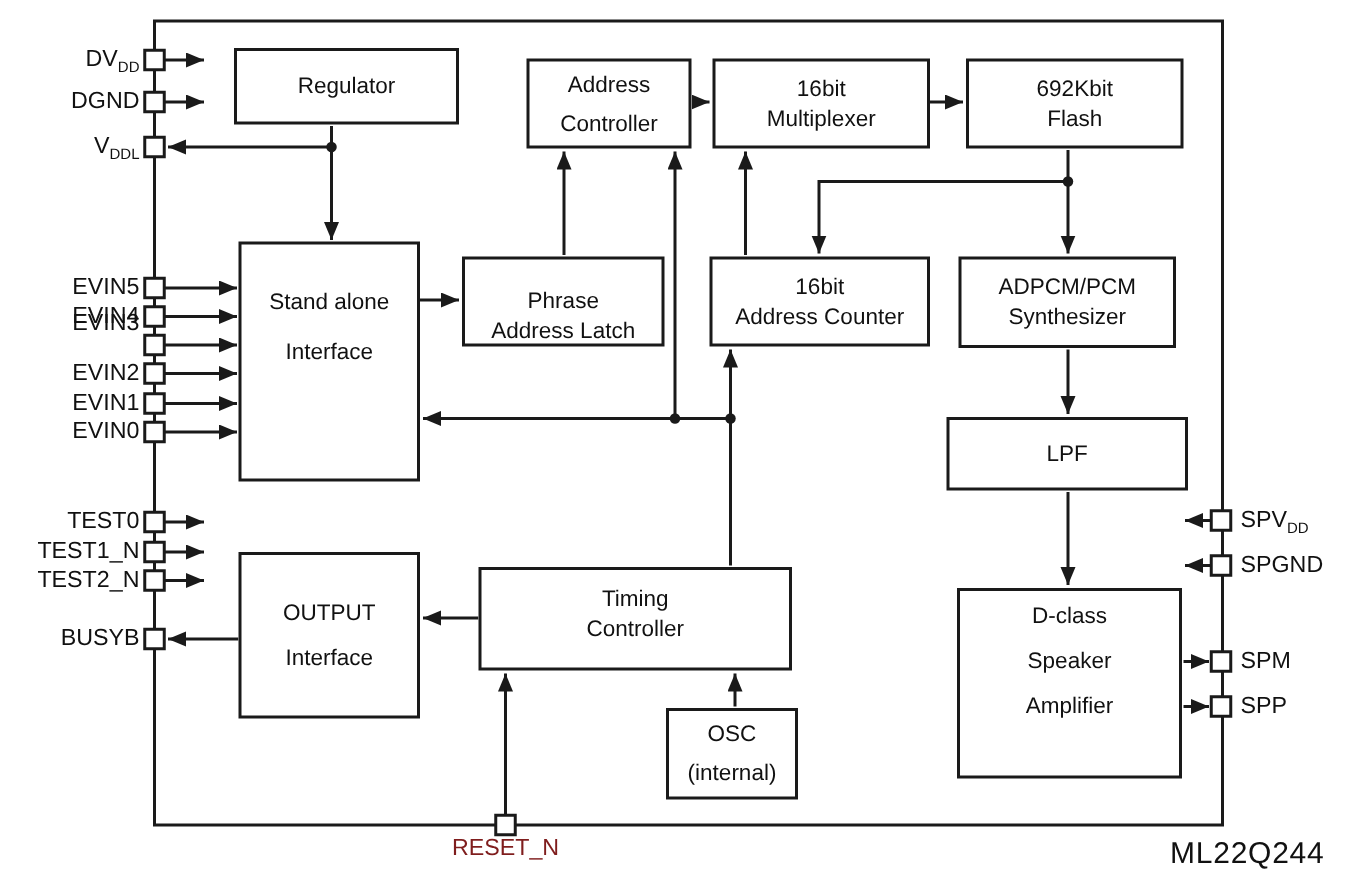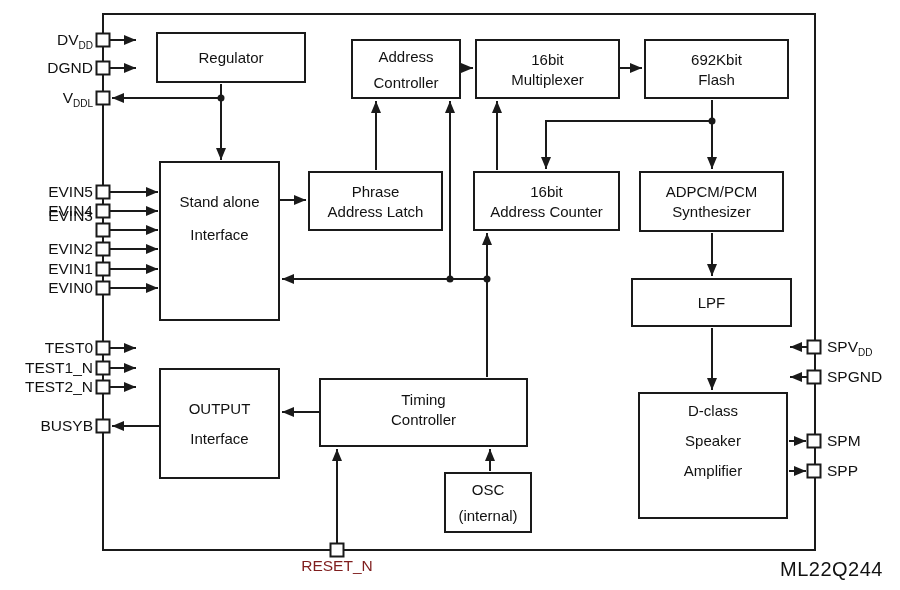--- a/index.html
+++ b/index.html
@@ -176,21 +176,21 @@
   <div class="box gap-sm" style="left:644px; top:39px; width:145px; height:60px;">
     <span>692Kbit</span>
     <span>Flash</span>
   </div>
 
   <div class="box gap-lg" style="left:159px; top:161px; width:121px; height:160px; padding-bottom:46px;gap:16px;">
     <span>Stand alone</span>
     <span>Interface</span>
   </div>
 
-  <div class="box gap-sm" style="left:308px; top:171px; width:135px; height:60px;">
+  <div class="box gap-sm" style="left:308px; top:171px; width:135px; height:60px;justify-content:flex-end;">
     <span>Phrase</span>
     <span>Address Latch</span>
   </div>
 
   <div class="box gap-sm" style="left:473px; top:171px; width:147px; height:60px;">
     <span>16bit</span>
     <span>Address Counter</span>
   </div>
 
   <div class="box gap-sm" style="left:639px; top:171px; width:145px; height:61px;">

